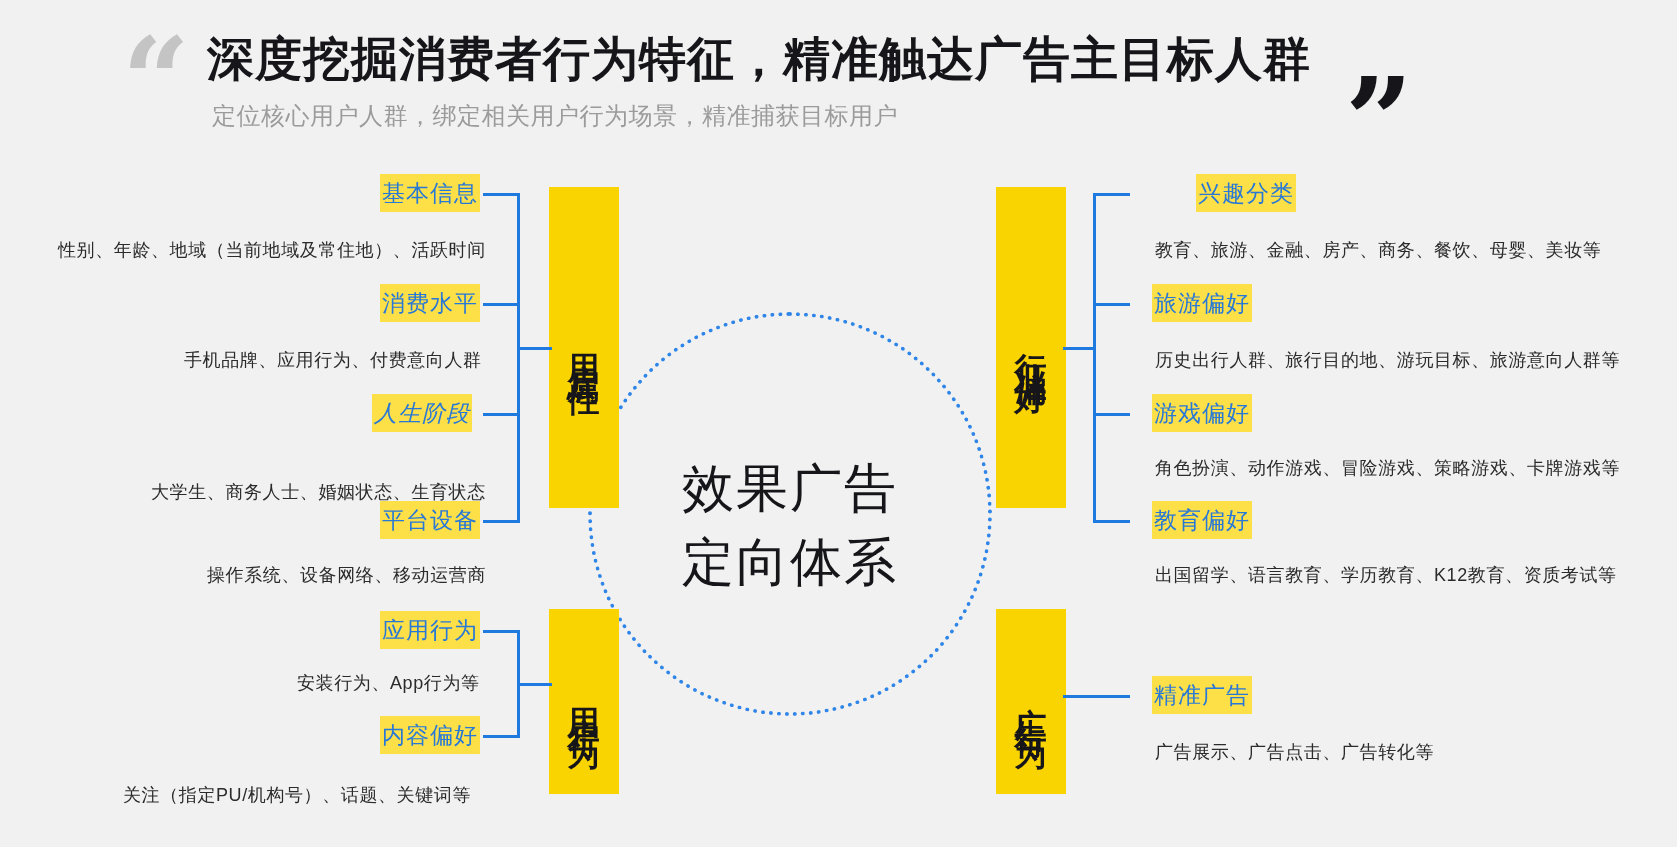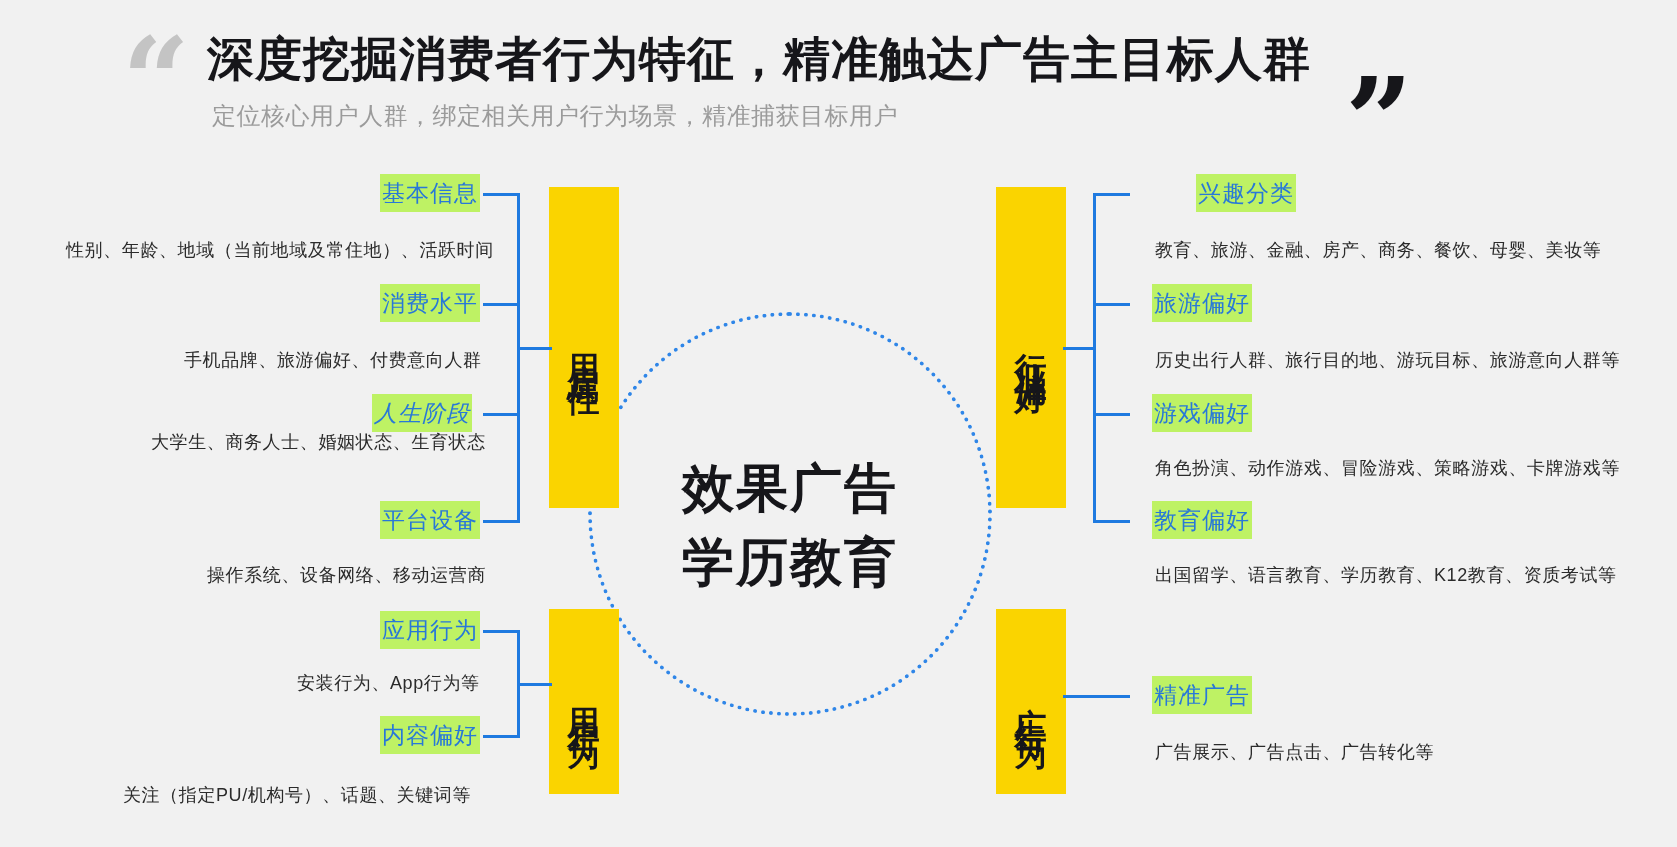--- a/index.html
+++ b/index.html
@@ -40,21 +40,21 @@
   
   .dot-circle{
     position:absolute;left:588px;top:312px;
     width:404px;height:404px;border-radius:50%;
     border:4px dotted #2f86e8;
     box-sizing:border-box;
   }
   .center-title{
     position:absolute;left:640px;top:452px;
     width:300px;text-align:center;
-    font-size:52px;font-weight:700;color:#16161a;
+    font-size:52px;font-weight:400;color:#16161a;
     line-height:1.42;letter-spacing:2px;
   }
 
   
   .pillar{
     position:absolute;background:#fad400;
     writing-mode:vertical-rl;
     display:flex;align-items:center;justify-content:center;
     font-size:32px;font-weight:700;color:#16161a;
     letter-spacing:10px;line-height:1;
@@ -62,21 +62,21 @@
   }
   .pillar span{display:block;}
   #pillar-ua{left:549px;top:187px;width:70px;height:321px;}
   #pillar-ip{left:996px;top:187px;width:70px;height:321px;}
   #pillar-ub{left:549px;top:609px;width:70px;height:185px;}
   #pillar-ab{left:996px;top:609px;width:70px;height:185px;}
 
   
   .label{
     position:absolute;height:38px;
-    background:#bef264;
+    background:#fde047;
     display:flex;align-items:center;justify-content:center;
     font-size:23px;color:#2878d8;font-weight:400;
     letter-spacing:1px;white-space:nowrap;
     padding:0 6px;box-sizing:border-box;
   }
   .desc{
     position:absolute;
     font-size:18px;color:#2b2b2b;font-weight:400;
     letter-spacing:.6px;white-space:nowrap;
   }
@@ -92,21 +92,21 @@
 <div class="stage">
 
   <div class="quote-open">“</div>
   <div class="headline">深度挖掘消费者行为特征，精准触达广告主目标人群</div>
   <div class="subhead">定位核心用户人群，绑定相关用户行为场景，精准捕获目标用户</div>
   <div class="quote-close">”</div>
 
   <div class="dot-circle"></div>
   <div class="center-title">
     <div>效果广告</div>
-    <div>学历教育</div>
+    <div>定向体系</div>
   </div>
 
   <div class="pillar" id="pillar-ua">
     <span>用户属性</span>
   </div>
   <div class="pillar" id="pillar-ip">
     <span>行业偏好</span>
   </div>
   <div class="pillar" id="pillar-ub">
     <span>用户行为</span>
@@ -132,31 +132,31 @@
   <div class="ln lnh" style="left:1093px;top:303px;width:37px;"></div>
   <div class="ln lnh" style="left:1093px;top:413px;width:37px;"></div>
   <div class="ln lnh" style="left:1093px;top:520px;width:37px;"></div>
   <div class="ln lnh" style="left:1063px;top:347px;width:33px;"></div>
 
   <div class="ln lnh" style="left:1063px;top:695px;width:67px;"></div>
 
   <div class="label" style="left:380px;top:174px;width:100px;">
     <span>基本信息</span>
   </div>
-  <div class="desc" style="left:66px;top:238px;">性别、年龄、地域（当前地域及常住地）、活跃时间</div>
+  <div class="desc" style="left:58px;top:238px;">性别、年龄、地域（当前地域及常住地）、活跃时间</div>
 
   <div class="label" style="left:380px;top:284px;width:100px;">
     <span>消费水平</span>
   </div>
-  <div class="desc" style="left:184px;top:348px;">手机品牌、旅游偏好、付费意向人群</div>
+  <div class="desc" style="left:184px;top:348px;">手机品牌、应用行为、付费意向人群</div>
 
   <div class="label" style="left:372px;top:394px;width:100px;font-style:italic;">
     <span>人生阶段</span>
   </div>
-  <div class="desc" style="left:151px;top:430px;text-align:right;">大学生、商务人士、婚姻状态、生育状态</div>
+  <div class="desc" style="left:151px;top:480px;text-align:right;">大学生、商务人士、婚姻状态、生育状态</div>
 
   <div class="label" style="left:380px;top:501px;width:100px;">
     <span>平台设备</span>
   </div>
   <div class="desc" style="left:207px;top:563px;">操作系统、设备网络、移动运营商</div>
 
   <div class="label" style="left:380px;top:611px;width:100px;justify-content:center;">
     <span>应用行为</span>
   </div>
   <div class="desc" style="left:297px;top:671px;">安装行为、App行为等</div>

